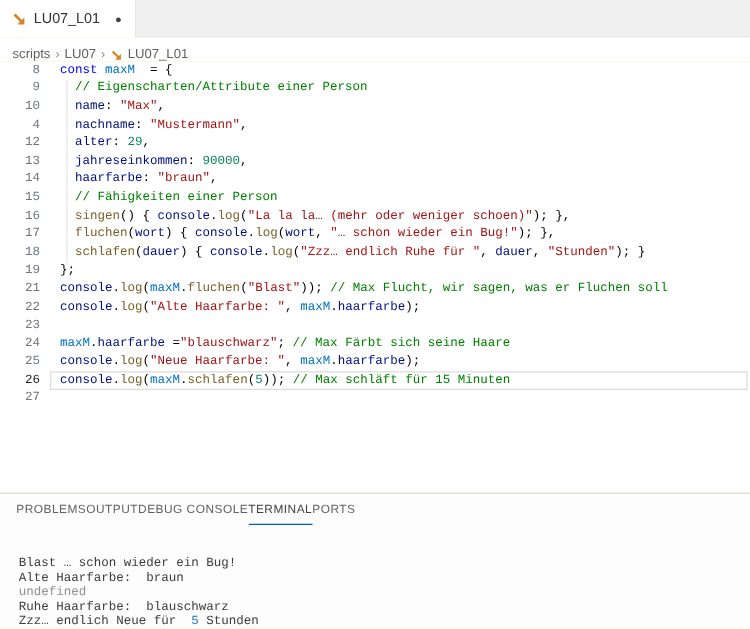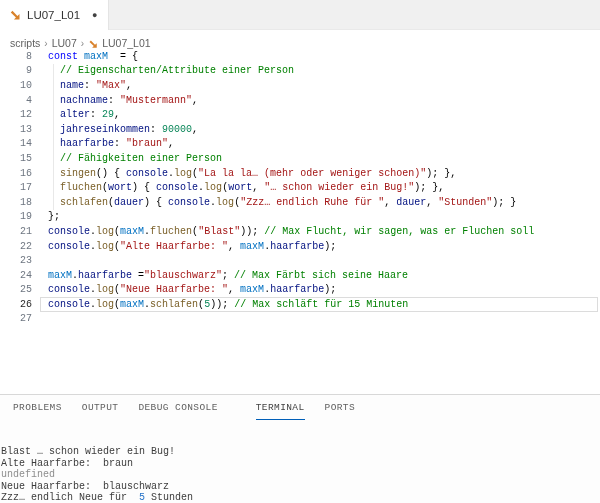--- a/index.html
+++ b/index.html
@@ -36,26 +36,26 @@
   .tok-var  { color:#0070c1; }
   .tok-prop { color:#001080; }
   .tok-str  { color:#a31515; }
   .tok-num  { color:#098658; }
   .tok-com  { color:#008000; }
   .tok-fn   { color:#795e26; }
   .tok-pl   { color:#000000; }
 
   
   .panel { flex:1; border-top:1px solid #d8d8d8; background:#fdfdfd; display:flex; flex-direction:column; }
-  .panel-tabs { height:25px; display:flex; align-items:flex-end; gap:20px; padding:0 13px;
-                flex:0 0 auto;font-family:Liberation Mono, monospace; }
+  .panel-tabs { height:25px; display:flex; align-items:flex-end; padding:0 13px;
+                flex:0 0 auto; }
   .panel-tab { font-size:9.5px; letter-spacing:0.4px; color:#616161; text-transform:uppercase;
                height:100%; display:flex; align-items:center; border-bottom:1px solid transparent; }
-  .panel-tab.active { color:#424242; border-bottom:1px solid #005fb8;margin-left:18px; }
-  .terminal { flex:1; padding:26px 0 0 1px;
+  .panel-tab.active { color:#424242; border-bottom:1px solid #005fb8; }
+  .terminal { flex:1; padding:26px 0 0 15px;
               font-family:"Liberation Mono","DejaVu Sans Mono",monospace; font-size:10px;
               color:#3c3c3c; }
   .term-line { height:11.6px; line-height:11.6px; white-space:pre; }
   .tterm-t    { color:#3c3c3c; }
   .tterm-dim  { color:#8e8e8e; }
   .tterm-blue { color:#2472c8; }
 </style>
 </head>
 <body>
 
@@ -117,18 +117,18 @@
       <span class="panel-tab">PROBLEMS</span>
       <span class="panel-tab">OUTPUT</span>
       <span class="panel-tab">DEBUG CONSOLE</span>
       <span class="panel-tab active">TERMINAL</span>
       <span class="panel-tab">PORTS</span>
     </div>
     <div class="terminal" id="terminal">
         <div class="term-line"><span class="tterm-t">Blast … schon wieder ein Bug!</span></div>
         <div class="term-line"><span class="tterm-t">Alte Haarfarbe:  braun</span></div>
         <div class="term-line"><span class="tterm-dim">undefined</span></div>
-        <div class="term-line"><span class="tterm-t">Neue Haarfarbe:  blauschwarz</span></div>
+        <div class="term-line"><span class="tterm-t">Ruhe Haarfarbe:  blauschwarz</span></div>
         <div class="term-line"><span class="tterm-t">Zzz… endlich Neue für  </span><span class="tterm-blue">5</span><span class="tterm-t"> Stunden</span></div>
       </div>
   </div>
 
 </div>
 
 </body></html>

